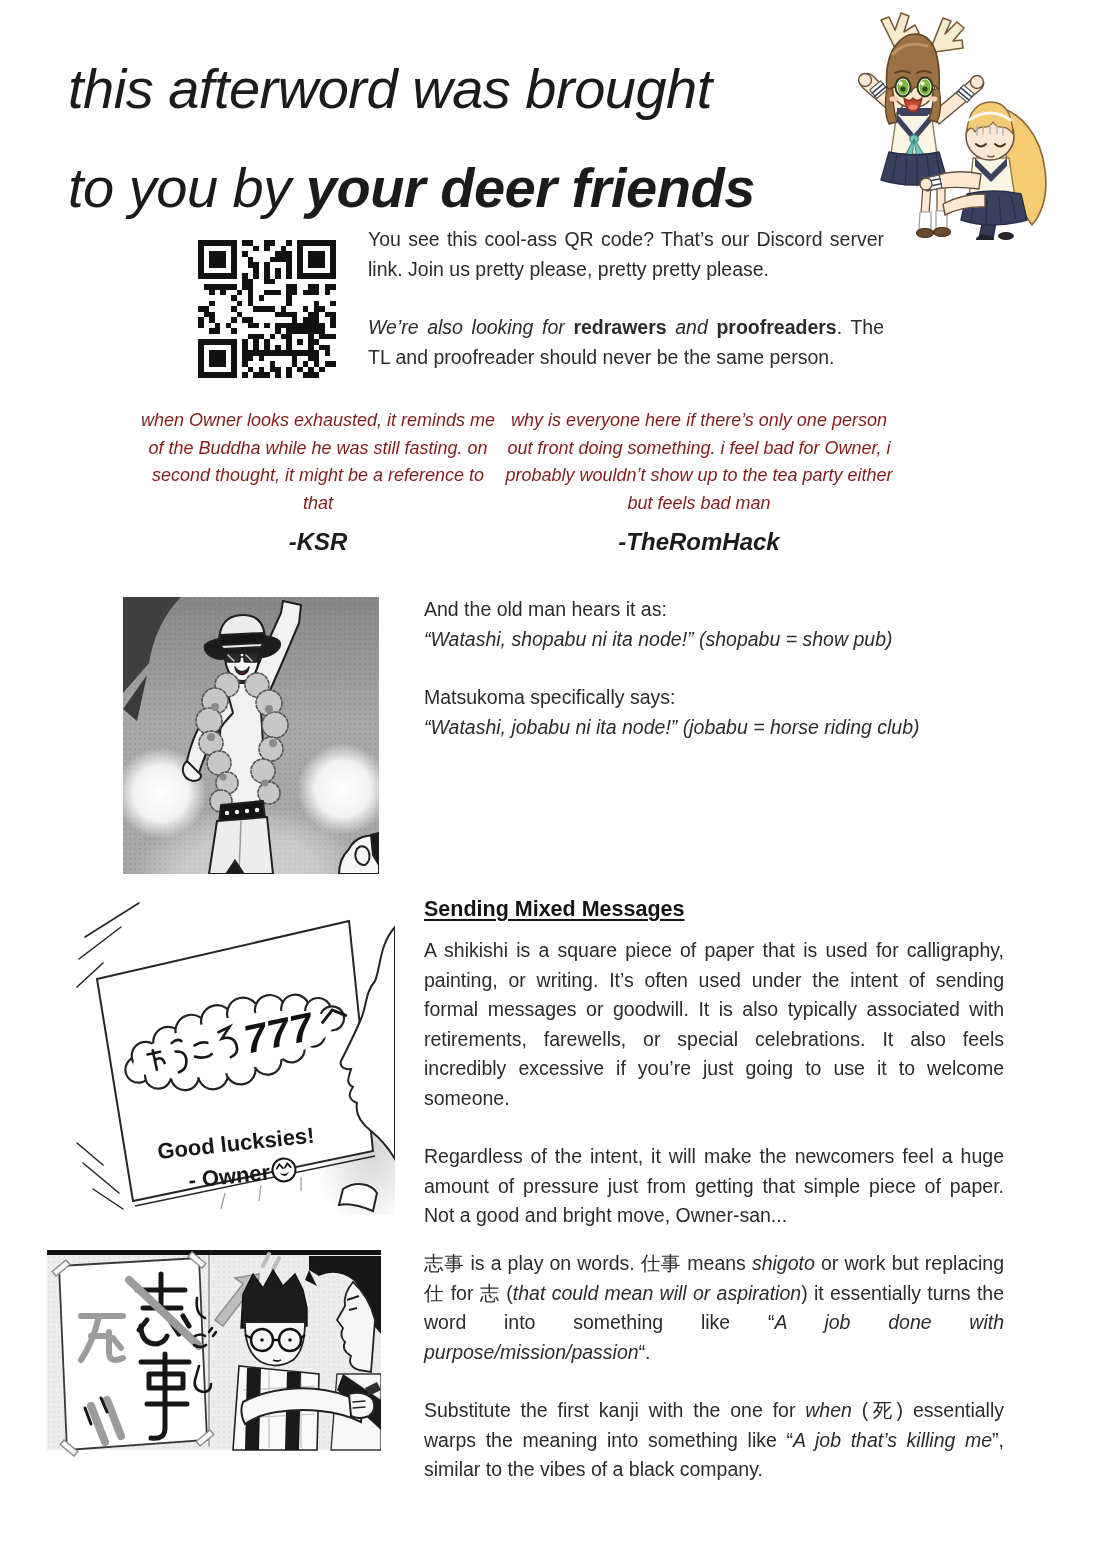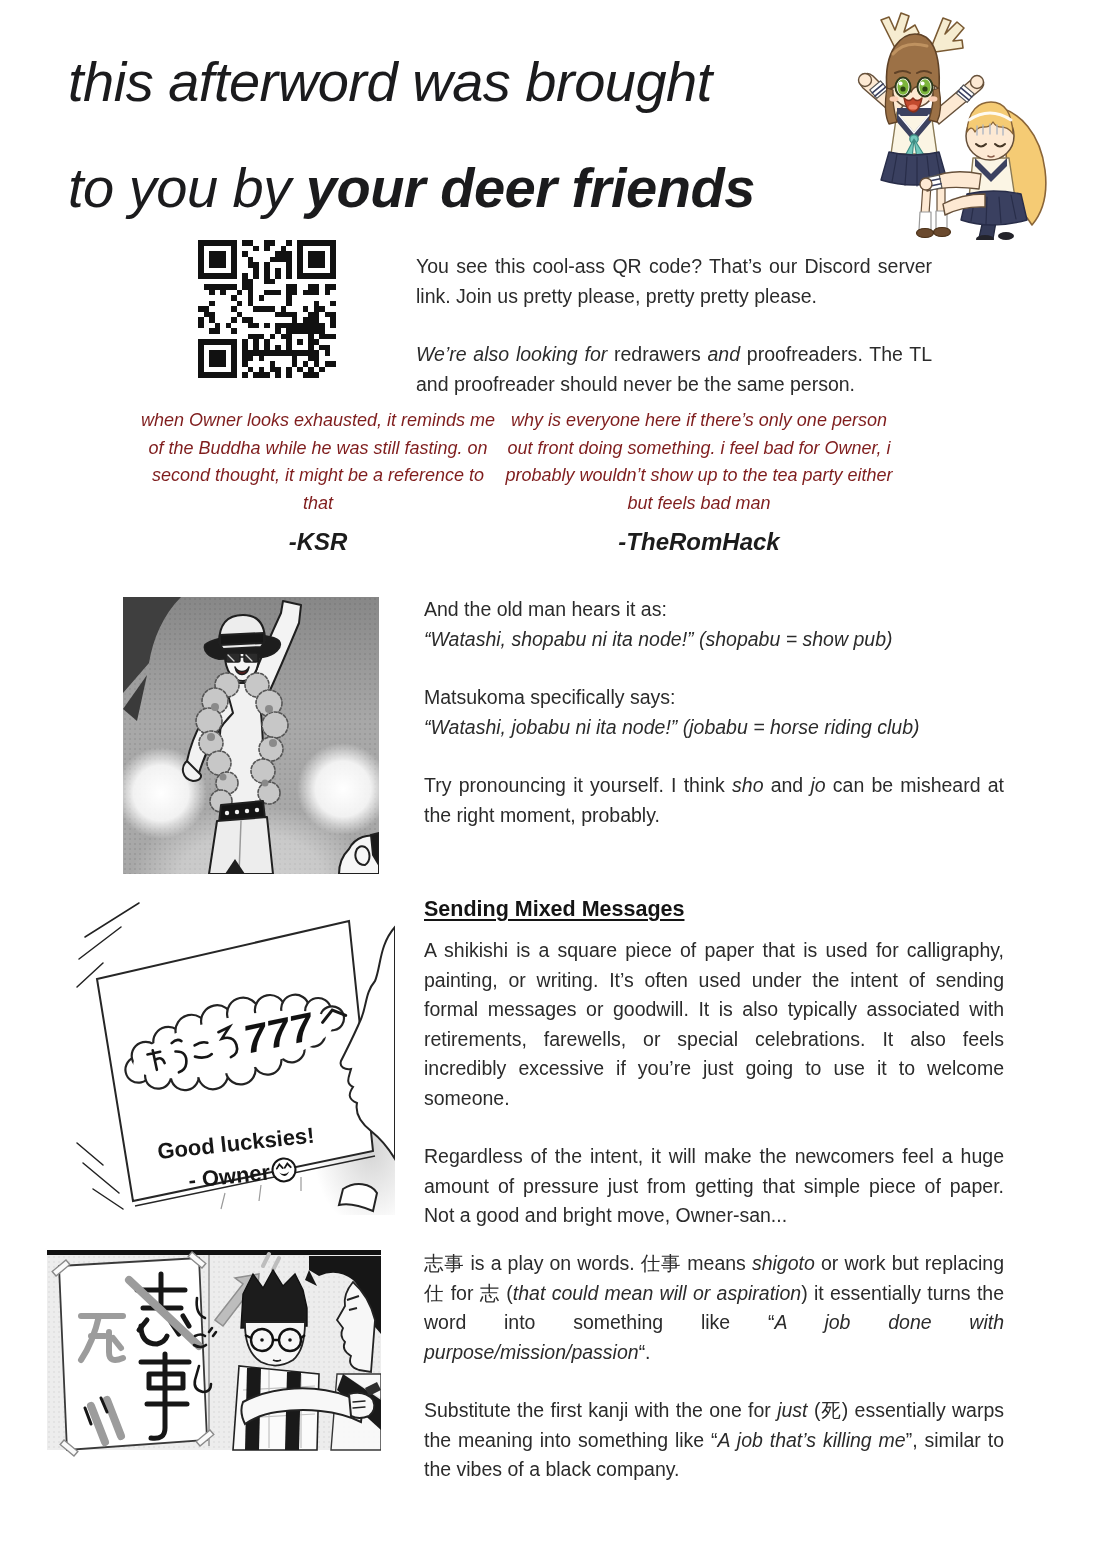--- a/index.html
+++ b/index.html
@@ -5,34 +5,34 @@
   html,body{margin:0;padding:0;background:#ffffff;}
   .page{position:relative;width:1100px;height:1541px;background:#fff;
         font-family:"Liberation Sans",sans-serif;color:#2b2b2b;overflow:hidden;}
   .abs{position:absolute;}
   .title-line{font-style:italic;font-size:56px;color:#1b1b1d;white-space:nowrap;letter-spacing:-0.5px;}
   .title-line .b{font-weight:bold;}
   .body-text{font-size:19.5px;line-height:29.5px;text-align:justify;color:#2b2b2b;}
   .body-text p{margin:0 0 29px 0;}
   .body-text p:last-child{margin-bottom:0;}
   .i{font-style:italic;}
-  .b{font-weight:normal;}
+  .b{font-weight:bold;}
   .heading{font-size:21.5px;font-weight:bold;color:#141414;text-decoration:underline;
            text-underline-offset:3px;margin:0 0 14px 0;}
   .quote{font-size:18px;line-height:27.5px;font-style:italic;text-align:center;color:#7f1d1d;}
   .qauthor{font-size:24px;font-weight:bold;font-style:italic;text-align:center;color:#1c1c1c;}
   svg{display:block;}
   svg text{font-family:"Liberation Sans",sans-serif;}
 </style>
 </head>
 <body>
 
 <div class="page">
 
-  <div class="abs title-line" style="left:68px;top:49px;">
+  <div class="abs title-line" style="left:68px;top:56px;">
     <span>this afterword was brought</span>
   </div>
   <div class="abs title-line" style="left:68px;top:155px;">
     <span>to you by </span><span class="b">your deer friends</span>
   </div>
 
   <svg class="abs" style="left:835px;top:8px;" width="235" height="232" viewBox="0 0 235 232">
 
     <g stroke-linejoin="round" stroke-linecap="round">
       <path d="M150,96 C188,100 206,130 210,162 C213,186 208,204 197,217 C189,204 180,196 170,192 C177,160 170,130 157,108 Z" fill="#f5cb74" stroke="#8a6538" stroke-width="1.6"></path>
@@ -307,21 +307,21 @@
       <rect x="19" y="1" width="5" height="5" fill="#fff"></rect>
       <rect x="20" y="2" width="3" height="3" fill="#111111"></rect>
       <rect x="0" y="18" width="7" height="7" fill="#111111"></rect>
       <rect x="1" y="19" width="5" height="5" fill="#fff"></rect>
       <rect x="2" y="20" width="3" height="3" fill="#111111"></rect>
       <rect x="16" y="16" width="5" height="5" fill="#111111"></rect>
       <rect x="17" y="17" width="3" height="3" fill="#fff"></rect>
       <rect x="18" y="18" width="1" height="1" fill="#111111"></rect>
     </svg>
 
-  <div class="abs body-text" style="left:368px;top:252px;width:516px;margin-left:48px;">
+  <div class="abs body-text" style="left:368px;top:225px;width:516px;">
     <p><span>You see this cool-ass QR code? That’s our Discord server link. Join us pretty please, pretty pretty please.</span></p>
     <p><span class="i">We’re also looking for </span><span class="b">redrawers</span><span class="i"> and </span><span class="b">proofreaders</span><span>. The TL and proofreader should never be the same person.</span></p>
   </div>
 
   <div class="abs quote" style="left:138px;top:407px;width:360px;">
     <span>when Owner looks exhausted, it reminds me of the Buddha while he was still fasting. on second thought, it might be a reference to that</span>
   </div>
   <div class="abs qauthor" style="left:138px;top:528px;width:360px;">
     <span>-KSR</span>
   </div>
@@ -413,21 +413,20 @@
         <path d="M234,252 C230,260 234,268 242,268 C248,264 248,254 242,250 C238,248 236,250 234,252 Z" fill="#f6f6f6"></path>
         <path d="M248,238 L256,236 L256,268 L250,258 Z" fill="#1a1a1a"></path>
       </g>
     </g>
   </svg>
 
   <div class="abs" style="left:424px;top:595px;width:580px;">
     <div class="body-text">
       <p><span>And the old man hears it as:</span><br><span class="i">“Watashi, shopabu ni ita node!” (shopabu = show pub)</span></p>
       <p><span>Matsukoma specifically says:</span><br><span class="i">“Watashi, jobabu ni ita node!” (jobabu = horse riding club)</span></p>
-      <p><span>Try pronouncing it yourself. I think </span><span class="i">sho</span><span> and </span><span class="i">jo</span><span> can be misheard at the right moment, probably.</span></p>
     </div>
   </div>
 
   <svg class="abs" style="left:75px;top:893px;" width="320" height="322" viewBox="0 0 320 322">
     <defs>
       <radialGradient id="softG">
           <stop offset="0%" stop-color="#c9c9c9" stop-opacity="0.8"></stop>
           <stop offset="100%" stop-color="#c9c9c9" stop-opacity="0"></stop>
         </radialGradient>
     </defs>
@@ -576,17 +575,17 @@
       <path d="M196,152 C226,136 268,134 300,146 L316,152 L314,172 C290,160 258,158 230,162 C214,164 204,170 198,174 Q192,162 196,152 Z" fill="#f8f8f8"></path>
       <path d="M318,138 L330,132 L334,140 L322,146 Z" fill="#2e2e2e" stroke="none"></path>
       <path d="M302,144 Q318,140 326,150 Q330,160 322,166 Q312,170 304,166 Z" fill="#f8f8f8"></path>
       <path d="M306,152 L318,151 M306,158 L318,157" stroke-width="1.4" fill="none"></path>
     </g>
   </svg>
 
   <div class="abs" style="left:424px;top:1249px;width:580px;">
     <div class="body-text">
       <p><span>志事 is a play on words. 仕事 means </span><span class="i">shigoto</span><span> or work but replacing 仕 for 志 (</span><span class="i">that could mean will or aspiration</span><span>) it essentially turns the word into something like “</span><span class="i">A job done with purpose/mission/passion</span><span>“.</span></p>
-      <p><span>Substitute the first kanji with the one for </span><span class="i">just</span><span> (死) essentially warps the meaning into something like “</span><span class="i">A job that’s killing me</span><span>”, similar to the vibes of a black company.</span></p>
+      <p><span>Substitute the first kanji with the one for </span><span class="i">when</span><span> (死) essentially warps the meaning into something like “</span><span class="i">A job that’s killing me</span><span>”, similar to the vibes of a black company.</span></p>
     </div>
   </div>
 
 </div>
 
 </body></html>

